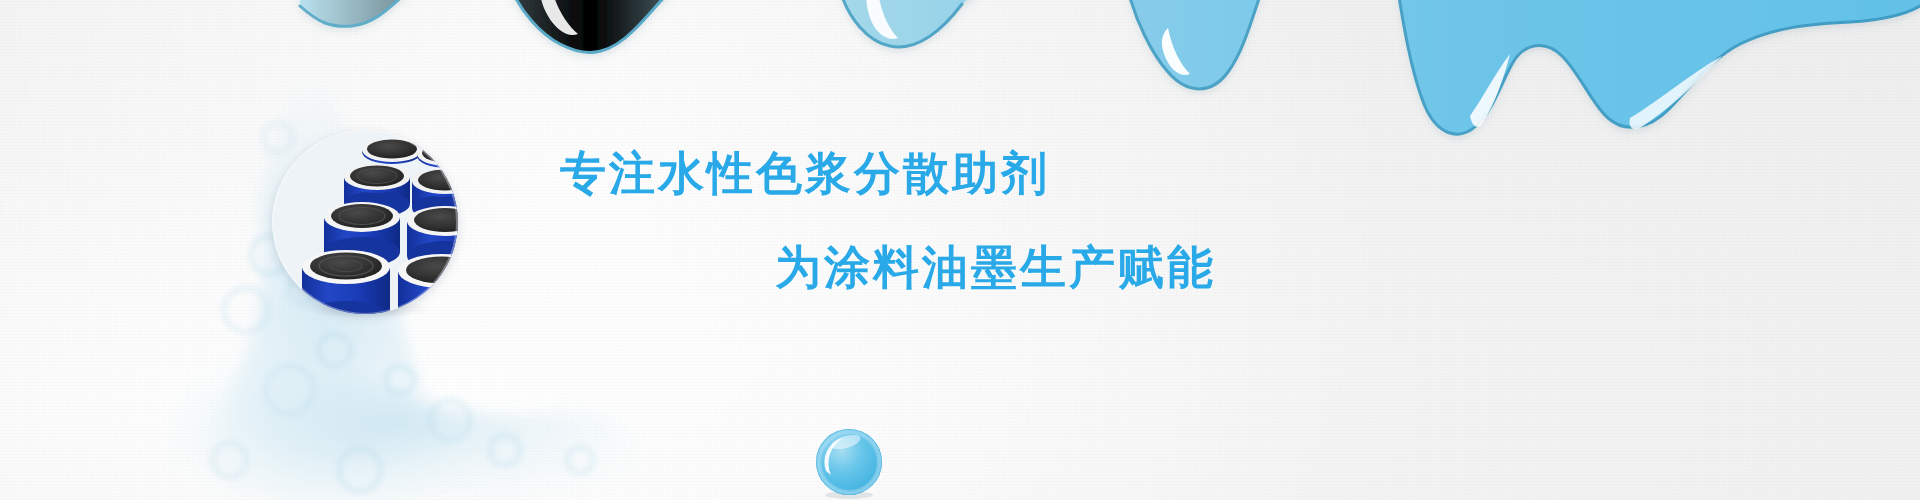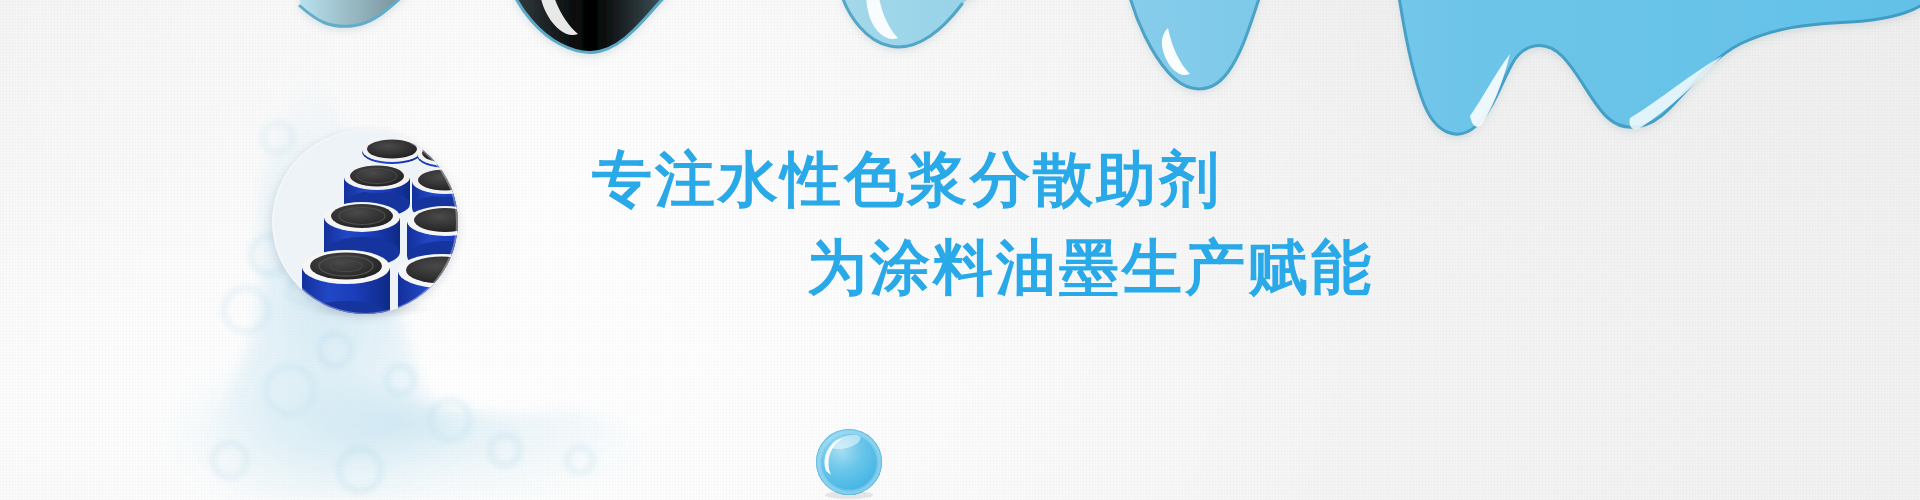--- a/index.html
+++ b/index.html
@@ -34,31 +34,31 @@
     box-shadow:0 3px 10px rgba(60,80,110,.18);
   }
   #product svg{display:block;}
   #prod-shadow{
     position:absolute;left:300px;top:300px;width:132px;height:18px;
     border-radius:50%;
     background:radial-gradient(ellipse at 50% 50%, rgba(120,130,140,.22) 0%, rgba(120,130,140,0) 72%);
   }
   
   #headline{
-    position:absolute;left:592px;top:150px;width:900px;
+    position:absolute;left:560px;top:150px;width:900px;
     color:#29a9e8;
-    font-size:60px;line-height:1;
+    font-size:46px;line-height:1;
     letter-spacing:3px;
     font-weight:700;
     text-shadow:0 1px 1px rgba(255,255,255,.75);
     user-select:none;
   }
   .hl-line{white-space:nowrap;}
   #hl-line-1{margin-left:0px;margin-top:0px;}
-  #hl-line-2{margin-left:215px;margin-top:28px;}
+  #hl-line-2{margin-left:215px;margin-top:48px;}
   
   #bubble{position:absolute;left:813px;top:427px;width:72px;height:72px;}
 </style>
 </head>
 <body>
 
 <div id="banner">
 
   <div id="texture"></div>
 

